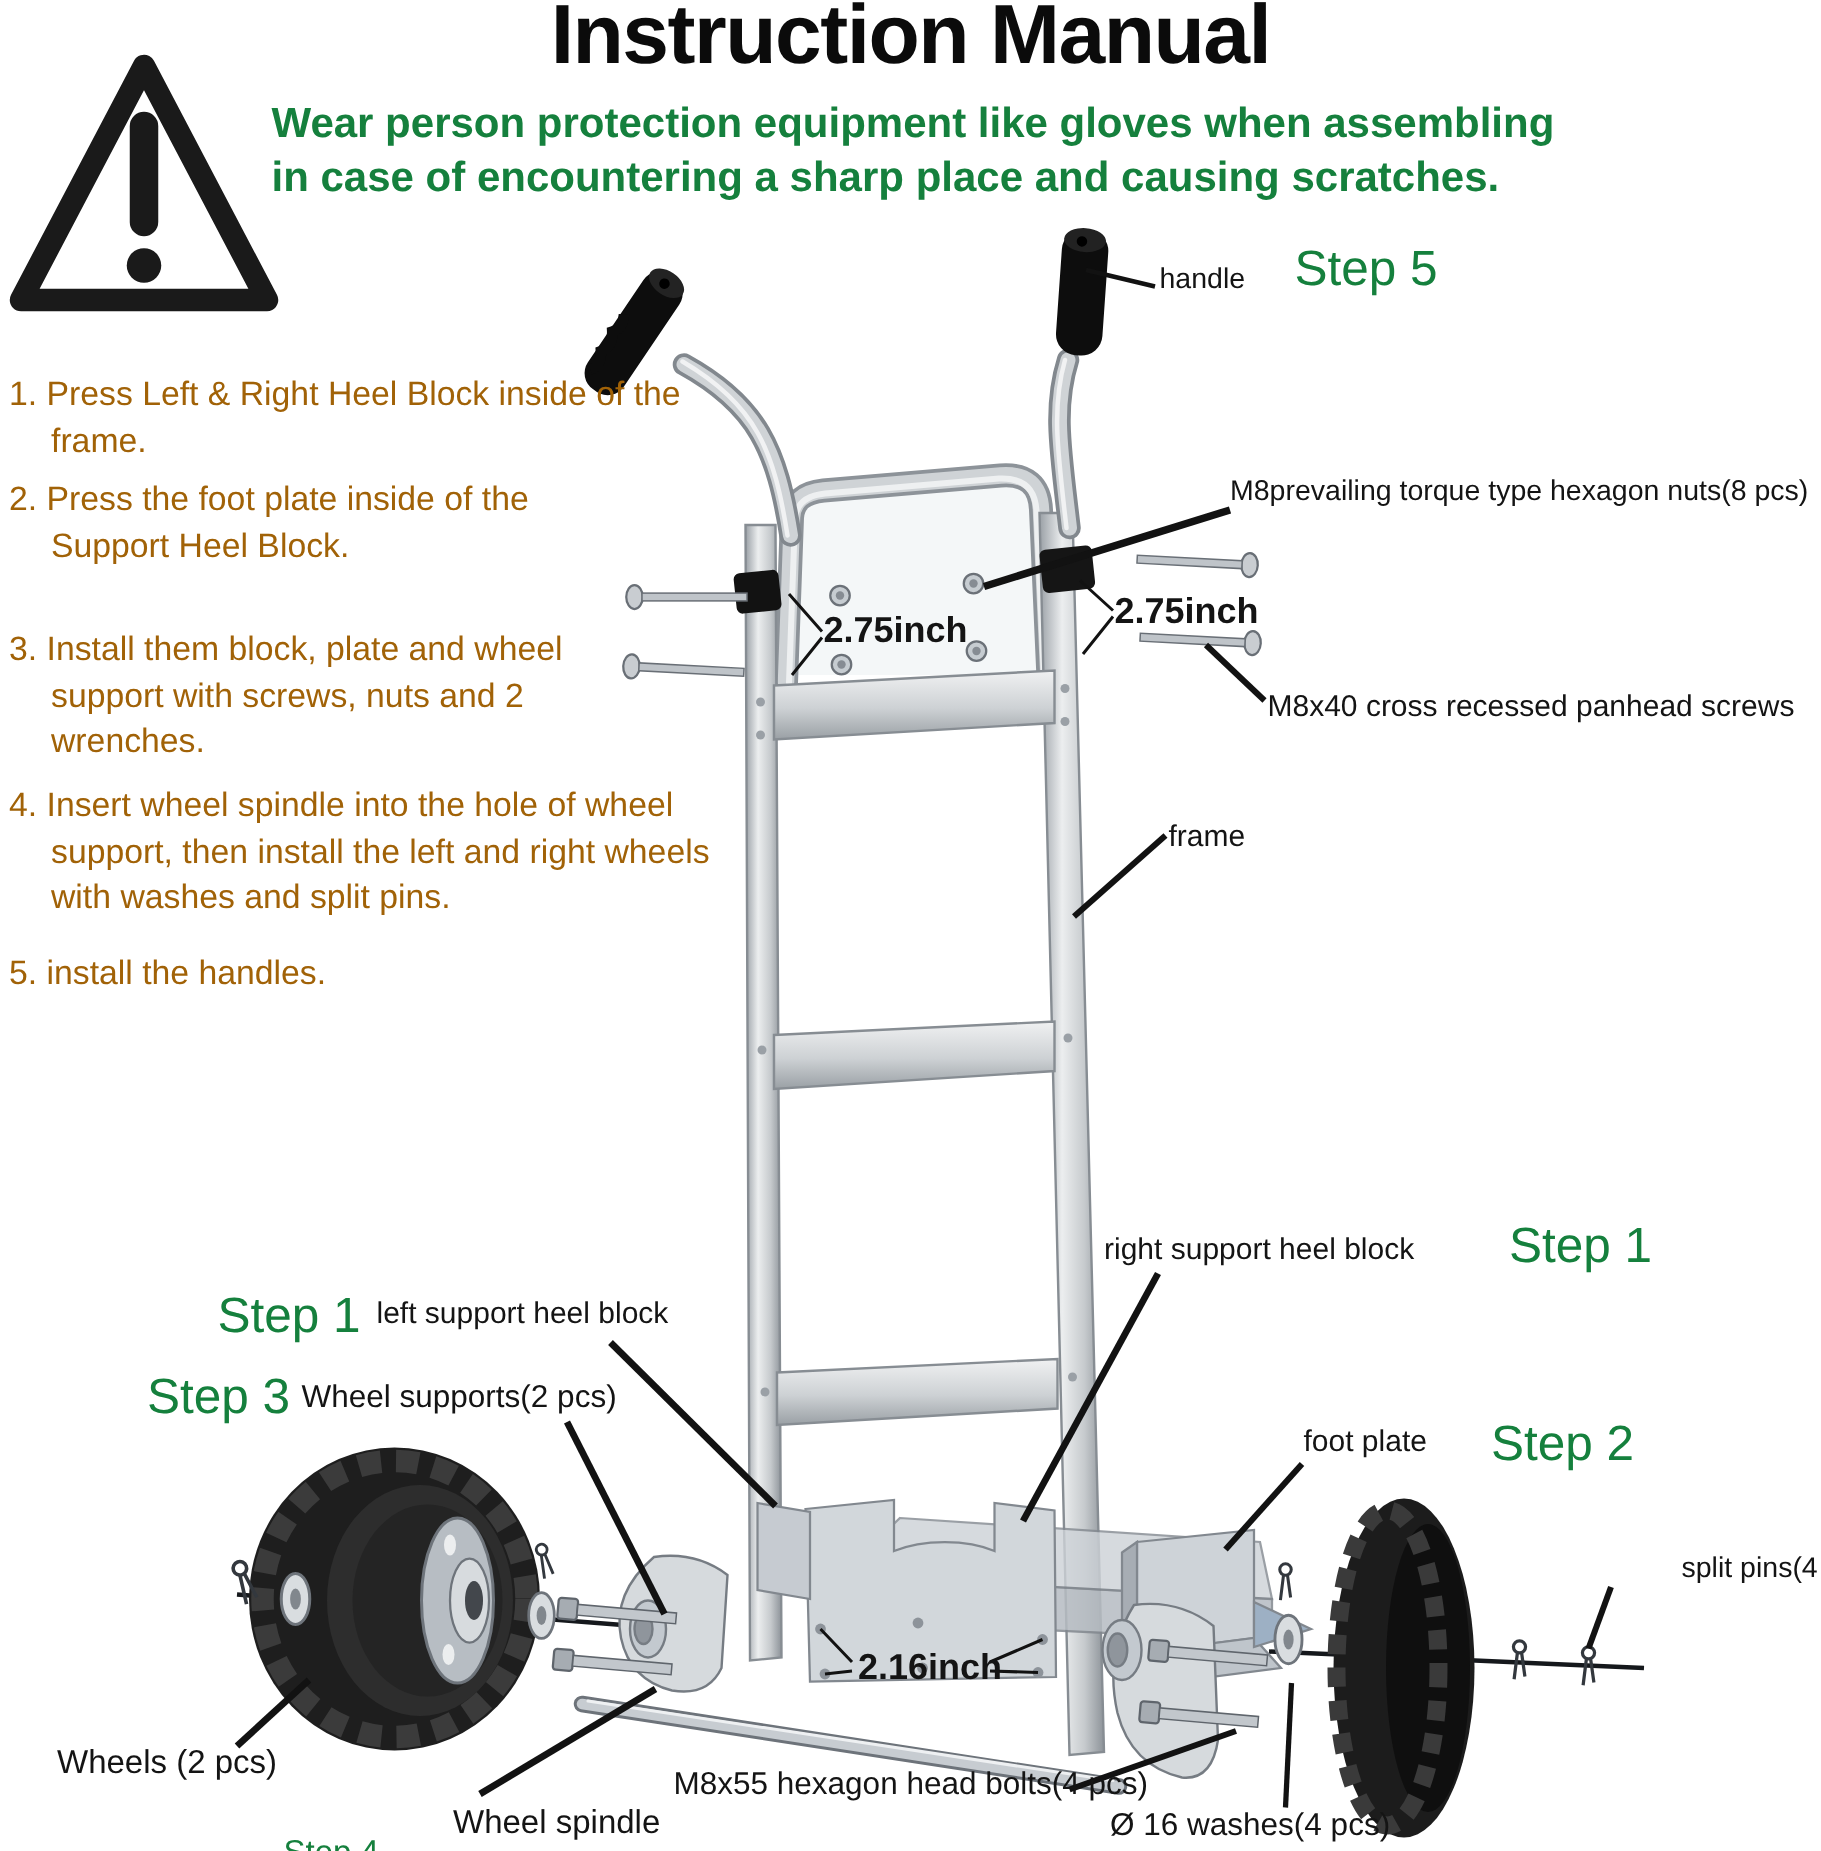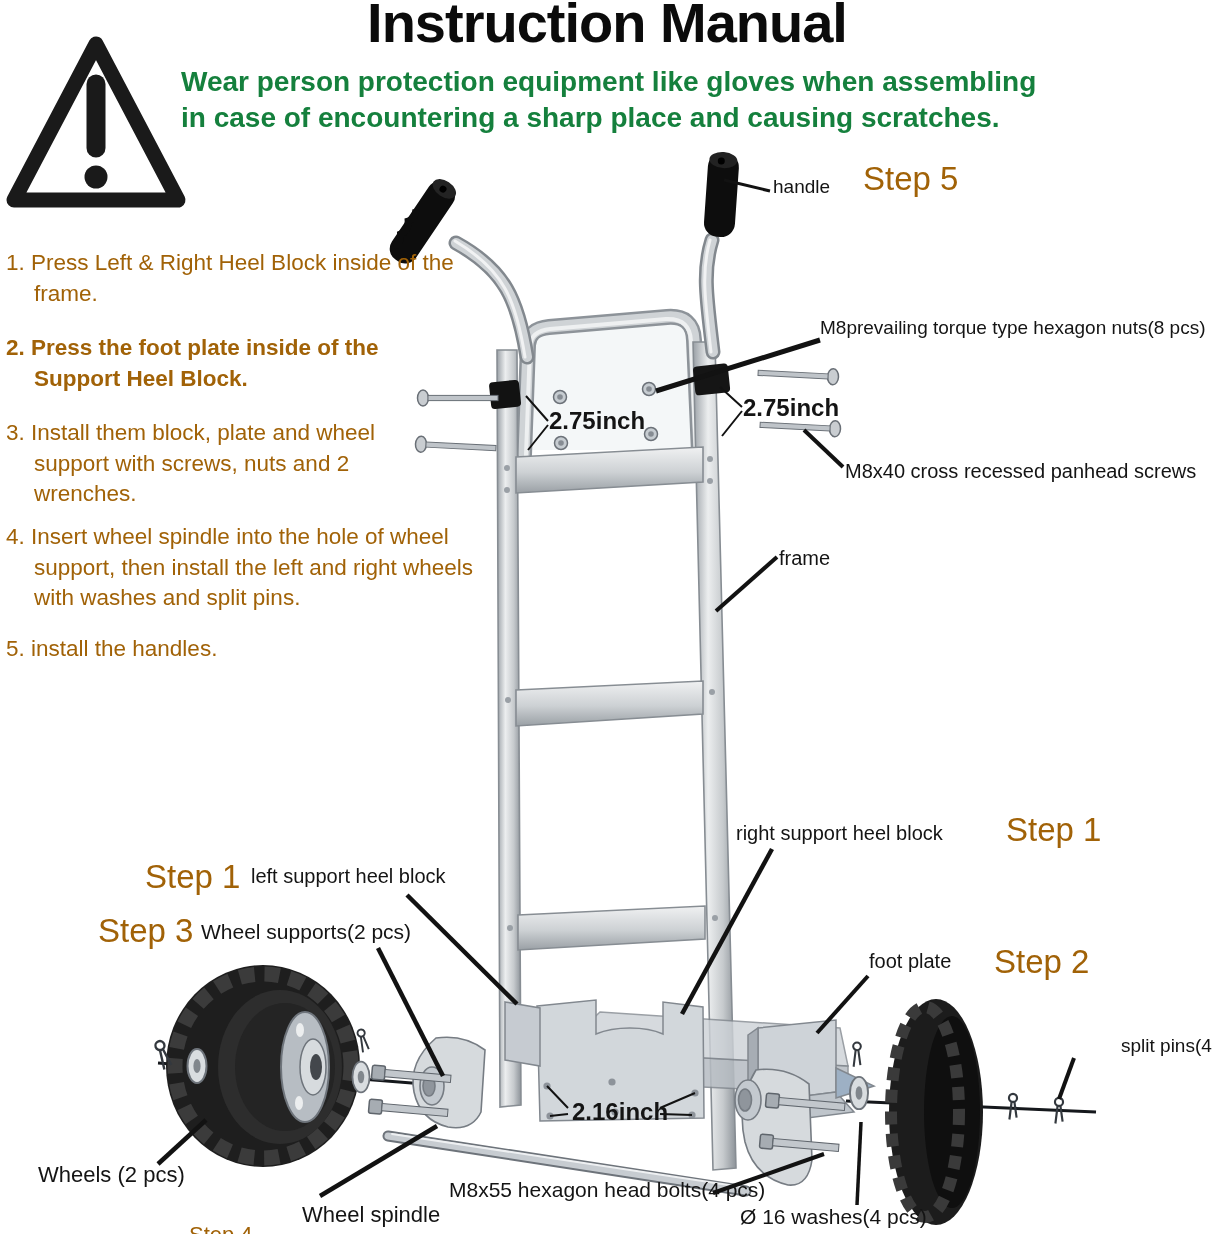--- a/index.html
+++ b/index.html
@@ -7,26 +7,26 @@
        font-family:"Liberation Sans", sans-serif;color:#111;overflow:hidden;}
   .abs{position:absolute;}
   #title{left:0;top:-10px;width:1214px;text-align:center;font-size:56px;font-weight:700;
          letter-spacing:-1px;color:#0b0b0b;}
   .warn-line{left:181px;font-size:28px;font-weight:600;color:#15803d;white-space:nowrap;}
   #warn1{top:66px;}
   #warn2{top:102px;}
   .instr{left:6px;font-size:22.5px;line-height:1.36;color:#a16207;
          padding-left:28px;text-indent:-28px;}
   #i1{top:248px;width:425px;}
-  #i2{top:333px;width:400px;font-weight:bold;}
+  #i2{top:318px;width:400px;}
   #i3{top:418px;width:415px;}
   #i4{top:522px;width:452px;}
   #i5{top:634px;width:420px;}
   .lbl{white-space:nowrap;color:#141414;font-size:20px;}
-  .big{font-size:33px;color:#a16207;}
+  .big{font-size:33px;color:#15803d;}
   .dim{font-weight:600;font-size:24px;}
   #l-handle{left:773px;top:176px;font-size:19px;}
   #l-step5{left:863px;top:160px;}
   #l-hexnuts{left:820px;top:317px;font-size:19px;}
   #l-inchL{left:549px;top:407px;}
   #l-inchR{left:743px;top:394px;}
   #l-panhead{left:845px;top:460px;}
   #l-frame{left:779px;top:547px;}
   #l-rheel{left:736px;top:822px;}
   #l-step1r{left:1006px;top:811px;}

